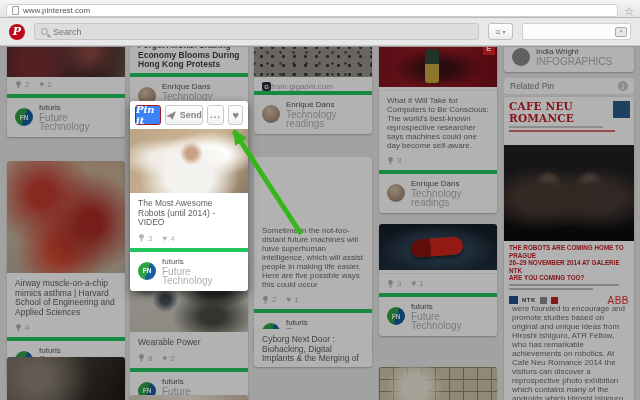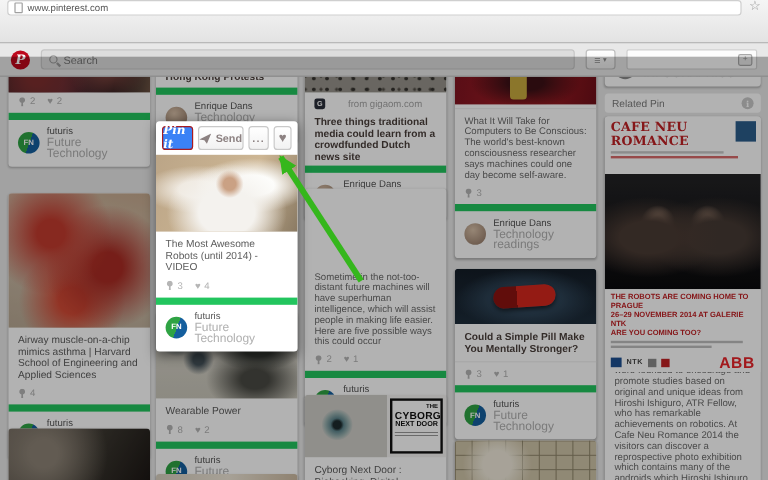--- a/index.html
+++ b/index.html
@@ -1,20 +1,20 @@
 <!DOCTYPE html>
 <html><head>
 <meta charset="utf-8">
 <style>
   *{margin:0;padding:0;box-sizing:border-box}
   html,body{width:640px;height:400px;overflow:hidden}
   body{font-family:"Liberation Sans",sans-serif;background:#9b9b9b;position:relative}
 
   
-  .browser{height:36px;background:linear-gradient(#f5f5f5,#e3e3e3);border-bottom:1px solid #b9b9b9;display:flex;align-items:flex-start;padding:0 6px;gap:6px}
+  .browser{height:18px;background:linear-gradient(#f5f5f5,#e3e3e3);border-bottom:1px solid #b9b9b9;display:flex;align-items:flex-end;padding:0 6px;gap:6px}
   .urlfield{flex:1;height:13px;background:#fff;border:1px solid #cfcfcf;border-radius:3px;display:flex;align-items:center;padding:0 5px;gap:4px;font-size:8px;color:#555}
   .pageicon{width:7px;height:9px;border:1px solid #9f9f9f;border-radius:1px;background:#fdfdfd;flex:none}
   .star{color:#9a9a9a;font-size:11px;line-height:11px}
 
   
   .pheader{height:28px;background:#e8e8e8;border-bottom:1px solid #c6c6c6;display:flex;align-items:center;padding:0 9px;gap:9px;position:relative;z-index:5}
   .plogo{width:16px;height:16px;border-radius:50%;background:#bd081c;color:#fff;font-weight:bold;font-size:11px;display:flex;align-items:center;justify-content:center;font-family:"DejaVu Serif",serif;font-style:italic;flex:none}
   .searchbox{width:483px;height:17px;background:#ddd;border:1px solid #c6c6c6;border-radius:3px;display:flex;align-items:center;padding:0 6px;gap:5px}
   .mag{width:7px;height:7px;border:1.5px solid #9a9a9a;border-radius:50%;position:relative;flex:none}
   .mag:after{content:"";position:absolute;width:4px;height:1.5px;background:#9a9a9a;transform:rotate(45deg);left:5px;top:6px}
@@ -26,28 +26,28 @@
   
   .content{position:absolute;top:47px;left:0;right:0;bottom:0;background:#e9e9e9;overflow:hidden}
   .col{position:absolute;top:0;width:118px}
   .card{position:absolute;left:0;right:0;background:#fff;border-radius:3px;box-shadow:0 1px 2px rgba(0,0,0,.25);overflow:hidden}
   .img{width:100%;display:block;position:relative}
   .ctitle{padding:6px 8px 3px;font-size:8.5px;line-height:9.5px;color:#5d5d5d}
   .rich{font-weight:bold;color:#4a3f3b}
   .cdesc{padding:5px 8px 3px;font-size:8px;line-height:9px;color:#6b6b6b}
   .stats{display:flex;align-items:center;gap:3px;padding:3px 8px 5px;font-size:8px;color:#b2b2b2}
   .hrt{font-size:8px;color:#b5b5b5;margin-left:7px}
-  .author{display:flex;align-items:center;gap:6px;padding:5px 8px 6px;border-top:6px solid #22c55e}
+  .author{display:flex;align-items:center;gap:6px;padding:5px 8px 6px;border-top:4px solid #22c55e}
   .av{width:18px;height:18px;border-radius:50%;flex:none}
   .av-fn{background:linear-gradient(110deg,#2fa344 52%,#155f9e 52%);color:#fff;font-size:6.5px;font-weight:bold;display:flex;align-items:center;justify-content:center}
   .av-photo{background:radial-gradient(circle at 40% 32%,#d8c0a8,#8d7362)}
   .av-gray{background:#8a8a8a}
   .aname{font-size:8px;color:#555;font-weight:normal;line-height:10px}
   .aboard{font-size:10px;color:#b0b0b0;line-height:9px}
-  .src{display:flex;align-items:center;gap:19px;padding:5px 8px 0;font-size:8px;color:#a5a5a5}
+  .src{display:flex;align-items:center;gap:0;padding:5px 8px 0;font-size:8px;color:#a5a5a5}
   .fav{width:9px;height:9px;border-radius:2px;flex:none;color:#fff;font-size:6px;font-weight:bold;display:flex;align-items:center;justify-content:center}
 
   
   .hovercard{z-index:20;box-shadow:0 3px 10px rgba(0,0,0,.5)}
   .btnrow{display:flex;gap:4px;padding:4px 5px}
   .btn{height:20px;border-radius:3px;display:flex;align-items:center;justify-content:center;font-size:9px;font-weight:bold;color:#8c8181;background:linear-gradient(#fff,#f2f2f2);border:1px solid #c9c9c9}
   .btn-pinit{background:#3b82f6;border:1px solid #a91a20;color:#fff;font-family:"DejaVu Serif",serif;font-style:italic;font-size:10px;width:43px}
   .btn-send{flex:1;gap:4px}
   .btn-more{width:29px;letter-spacing:1px}
   .btn-heart{width:24px;font-size:11px}
@@ -93,21 +93,21 @@
   .cafe-blue{position:absolute;right:4px;top:4px;width:17px;height:17px;background:#2b5d8c}
   .cafe-photo{height:96px;background:radial-gradient(ellipse at 28% 55%,#4a3b34 18%,transparent 45%),radial-gradient(ellipse at 72% 55%,#463a34 18%,transparent 45%),radial-gradient(circle at 34% 42%,#c9a68d 6%,transparent 14%),radial-gradient(circle at 66% 42%,#bf9c84 6%,transparent 14%),linear-gradient(#232325,#0a0a0c)}
   .cafe-bot{padding:3px 5px 0;background:#fff}
   .cafe-red{font-size:6.3px;font-weight:bold;color:#c02125;line-height:7.5px}
   .cafe-gr{height:2px;background:#bdbdbd;margin-top:2px;width:92%}
   .cafe-logos{display:flex;align-items:center;gap:4px;margin-top:5px}
   .eu{width:9px;height:8px;background:#1d4f91}
   .ntk{font-size:6px;font-weight:bold;color:#444;letter-spacing:.5px}
   .mini{width:7px;height:7px;background:#c02125}
   .mini.b{background:#8c8c8c}
-  .abb{margin-left:auto;font-size:13px;font-weight:bold;color:#e8252a;letter-spacing:.5px}
+  .abb{margin-left:auto;font-size:10px;font-weight:normal;color:#e8252a;letter-spacing:.5px}
 
   .pinic{flex:none}
 </style>
 </head>
 <body>
 
 <div class="browser">
   <div class="urlfield">
     <span class="pageicon"></span>
     <span>www.pinterest.com</span>
@@ -245,21 +245,20 @@
     </div>
   </div>
 
   <div class="col" style="left:254px">
     <div class="card" style="top:-6px">
       <div class="img im-crowd"></div>
       <div class="src">
         <span class="fav" style="background:#2a2f3a">G</span>
         <span>from gigaom.com</span>
       </div>
-      <div class="ctitle rich">Three things traditional media could learn from a crowdfunded Dutch news site</div>
       <div class="author">
         <div class="av av-photo"></div>
         <div>
             <div class="aname">Enrique Dans</div>
         <div class="aboard">Technology readings</div>
           </div>
       </div>
     </div>
 
     <div class="card" style="top:110px">
@@ -276,60 +275,50 @@
       <div class="author">
         <div class="av av-fn">FN</div>
         <div>
             <div class="aname">futuris</div>
         <div class="aboard">Future Technology</div>
           </div>
       </div>
     </div>
 
     <div class="card" style="top:282px">
-      <div class="img im-cyborg">
-        <div class="eye"></div>
-        <div class="cybpanel">
-          <div class="cyb-top">THE</div>
-          <div class="cyb-main">CYBORG</div>
-          <div class="cyb-sub">NEXT DOOR</div>
-          <div class="cyb-bars"></div>
-        </div>
-      </div>
       <div class="ctitle">Cyborg Next Door : Biohacking, Digital Implants &amp; the Merging of</div>
     </div>
   </div>
 
   <div class="col" style="left:379px">
     <div class="card" style="top:-6px">
       <div class="img im-stage">
         <div class="figure"></div>
         <div class="ebadge">E</div>
       </div>
-      <div class="cdesc" style="border-top:1px solid #efefef;margin-top:3px">What It Will Take for Computers to Be Conscious: The world's best-known consciousness researcher says machines could one day become self-aware.</div>
+      <div class="cdesc" style="border-top:1px solid #efefef;margin-top:3px">What It Will Take for Computers to Be Conscious: The world's best-known reprospective researcher says machines could one day become self-aware.</div>
       <div class="stats">
         <svg class="pinic" viewBox="0 0 8 10" width="7" height="8">
             <path d="M4 0C5.7 0 7 1.3 7 3c0 1.4-.9 2.5-2.2 2.9L5 9.5H3l.2-3.6C1.9 5.5 1 4.4 1 3c0-1.7 1.3-3 3-3z" fill="#b5b5b5"></path>
           </svg>
         <span>3</span>
       </div>
       <div class="author">
         <div class="av av-photo"></div>
         <div>
             <div class="aname">Enrique Dans</div>
         <div class="aboard">Technology readings</div>
           </div>
       </div>
     </div>
 
     <div class="card" style="top:177px">
       <div class="img im-pill">
         <div class="pill"></div>
       </div>
-      <div class="ctitle rich">Could a Simple Pill Make You Mentally Stronger?</div>
       <div class="stats" style="border-top:1px solid #efefef;padding-top:5px;margin-top:3px">
         <svg class="pinic" viewBox="0 0 8 10" width="7" height="8">
             <path d="M4 0C5.7 0 7 1.3 7 3c0 1.4-.9 2.5-2.2 2.9L5 9.5H3l.2-3.6C1.9 5.5 1 4.4 1 3c0-1.7 1.3-3 3-3z" fill="#b5b5b5"></path>
           </svg>
         <span>3</span>
         <span class="hrt">♥</span>
         <span>1</span>
       </div>
       <div class="author">
         <div class="av av-fn">FN</div>

